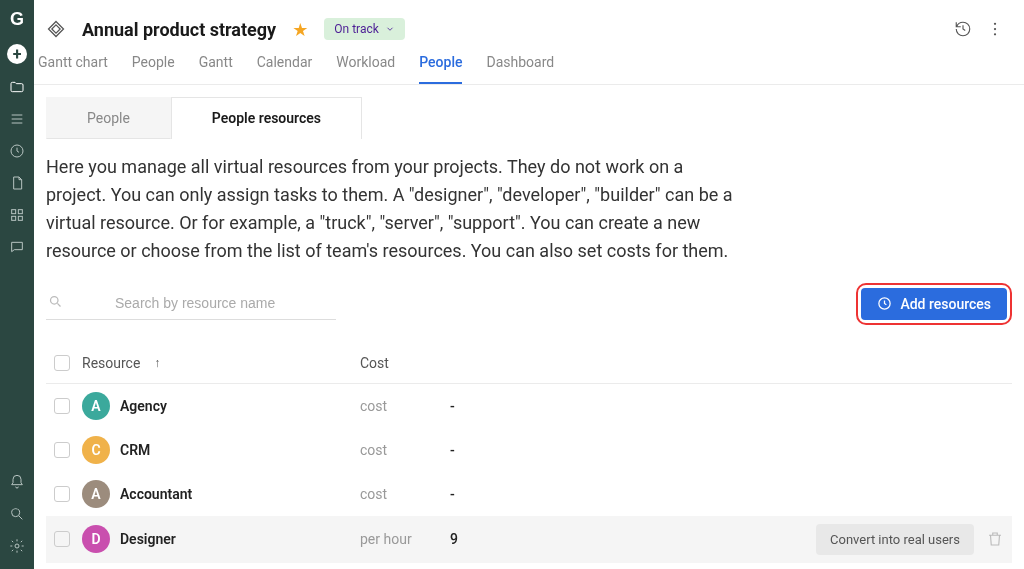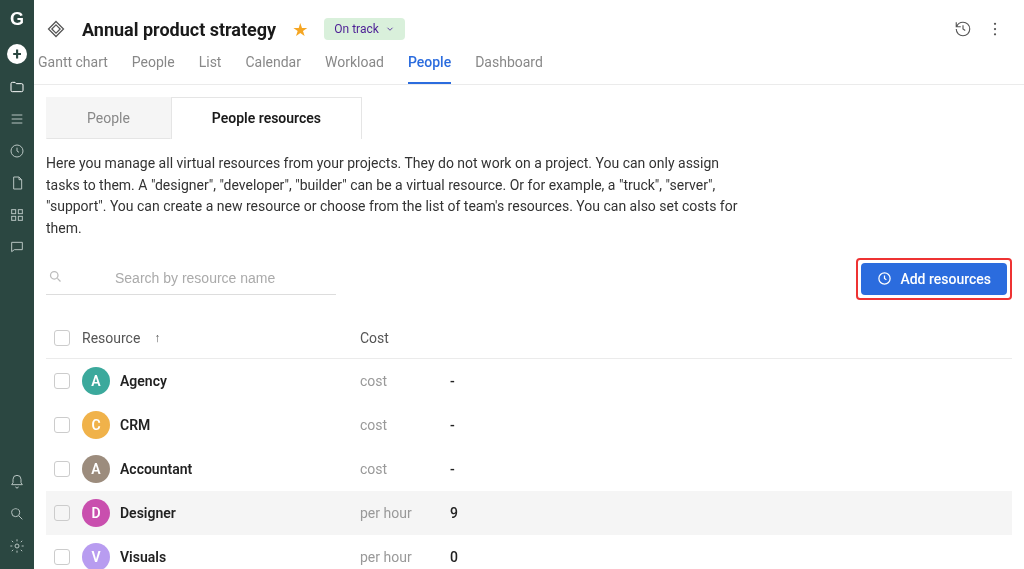--- a/index.html
+++ b/index.html
@@ -26,30 +26,30 @@
 
 .tabs { display: flex; gap: 24px; padding: 0 4px; border-bottom: 1px solid #ebebeb; color: #888; font-size: 14px; }
 .tab { padding: 4px 0 12px; cursor: pointer; }
 .tab.active { color: #2b6cde; border-bottom: 2px solid #2b6cde; font-weight: 500; }
 
 .subtabs { display: flex; margin: 12px 12px 0; }
 .subtab { padding: 12px 40px; font-size: 14px; color: #888; cursor: pointer; background: #f5f5f5; }
 .subtab.active { background: #fff; color: #1a1a1a; font-weight: 600; border: 1px solid #e5e5e5; border-bottom: none; }
 .subtab:not(.active) { border: 1px solid transparent; border-bottom: 1px solid #e5e5e5; }
 
-.description { padding: 14px 12px 18px; font-size: 14px; color: #333; line-height: 1.55; max-width: 720px; }
+.description { padding: 14px 12px 18px; font-size: 18px; color: #333; line-height: 1.55; max-width: 720px; }
 
 .toolbar { display: flex; align-items: center; padding: 0 12px 18px; }
 .search-box { display: flex; align-items: center; gap: 8px; border-bottom: 1px solid #ddd; padding: 6px 2px; width: 290px; }
 .search-box input { border: none; outline: none; font-size: 14px; flex: 1; color: #15803d; background: transparent; margin-left: 44px; }
 .search-box input::placeholder { color: #aaa; }
 .search-icon { color: #bbb; }
 .toolbar-spacer { flex: 1; }
 .add-btn { background: #2b6cde; color: #fff; border-radius: 4px; padding: 8px 16px; font-size: 14px; font-weight: 500; display: flex; align-items: center; gap: 8px; cursor: pointer; }
-.add-btn-wrap { border: 2px solid #e33; border-radius: 4px; padding: 3px; text-align: center; }
+.add-btn-wrap { border: 2px solid #e33; border-radius: 10px; padding: 3px; text-align: center; }
 
 .table { padding: 0 12px; }
 .table-header { display: flex; align-items: center; padding: 12px 8px; border-bottom: 1px solid #ebebeb; font-size: 14px; color: #555; }
 .col-check { width: 28px; }
 .col-resource { width: 250px; display: flex; align-items: center; gap: 14px; }
 .col-cost { width: 90px; margin-left: 28px; }
 .col-value { width: 100px; }
 .col-actions { flex: 1; display: flex; justify-content: flex-end; gap: 12px; align-items: center; }
 .sort-arrow { font-size: 12px; }
 
@@ -159,21 +159,21 @@
               <circle cx="12" cy="12" r="1.5"></circle>
               <circle cx="12" cy="19" r="1.5"></circle>
             </svg>
         </div>
       </div>
     </div>
 
     <div class="tabs">
       <div class="tab">Gantt chart</div>
       <div class="tab">People</div>
-      <div class="tab">List</div>
+      <div class="tab">Gantt</div>
       <div class="tab">Calendar</div>
       <div class="tab">Workload</div>
       <div class="tab active">People</div>
       <div class="tab">Dashboard</div>
     </div>
 
     <div class="subtabs">
       <div class="subtab">People</div>
       <div class="subtab active">People resources</div>
     </div>
@@ -261,20 +261,26 @@
           <div class="row hover">
     <div class="col-check">
               <div class="checkbox"></div>
             </div>
     <div class="col-resource">
       <div class="avatar" style="background:#c94fae">D</div>
       <span>Designer</span>
     </div>
     <div class="col-cost">per hour</div>
     <div class="col-value">9</div>
+    <div class="col-actions">
+      <div class="convert-btn">Convert into real users</div>
+      <div class="trash-icon"><svg viewBox="0 0 24 24" width="18" height="18" stroke="currentColor" fill="none" stroke-width="1.5">
+                  <path d="M4 7h16M9 7V4h6v3M6 7l1 13h10l1-13"></path>
+                </svg></div>
+    </div>
           </div>
           <div class="row">
     <div class="col-check">
               <div class="checkbox"></div>
             </div>
     <div class="col-resource">
       <div class="avatar" style="background:#b89cf0">V</div>
       <span>Visuals</span>
     </div>
     <div class="col-cost">per hour</div>

